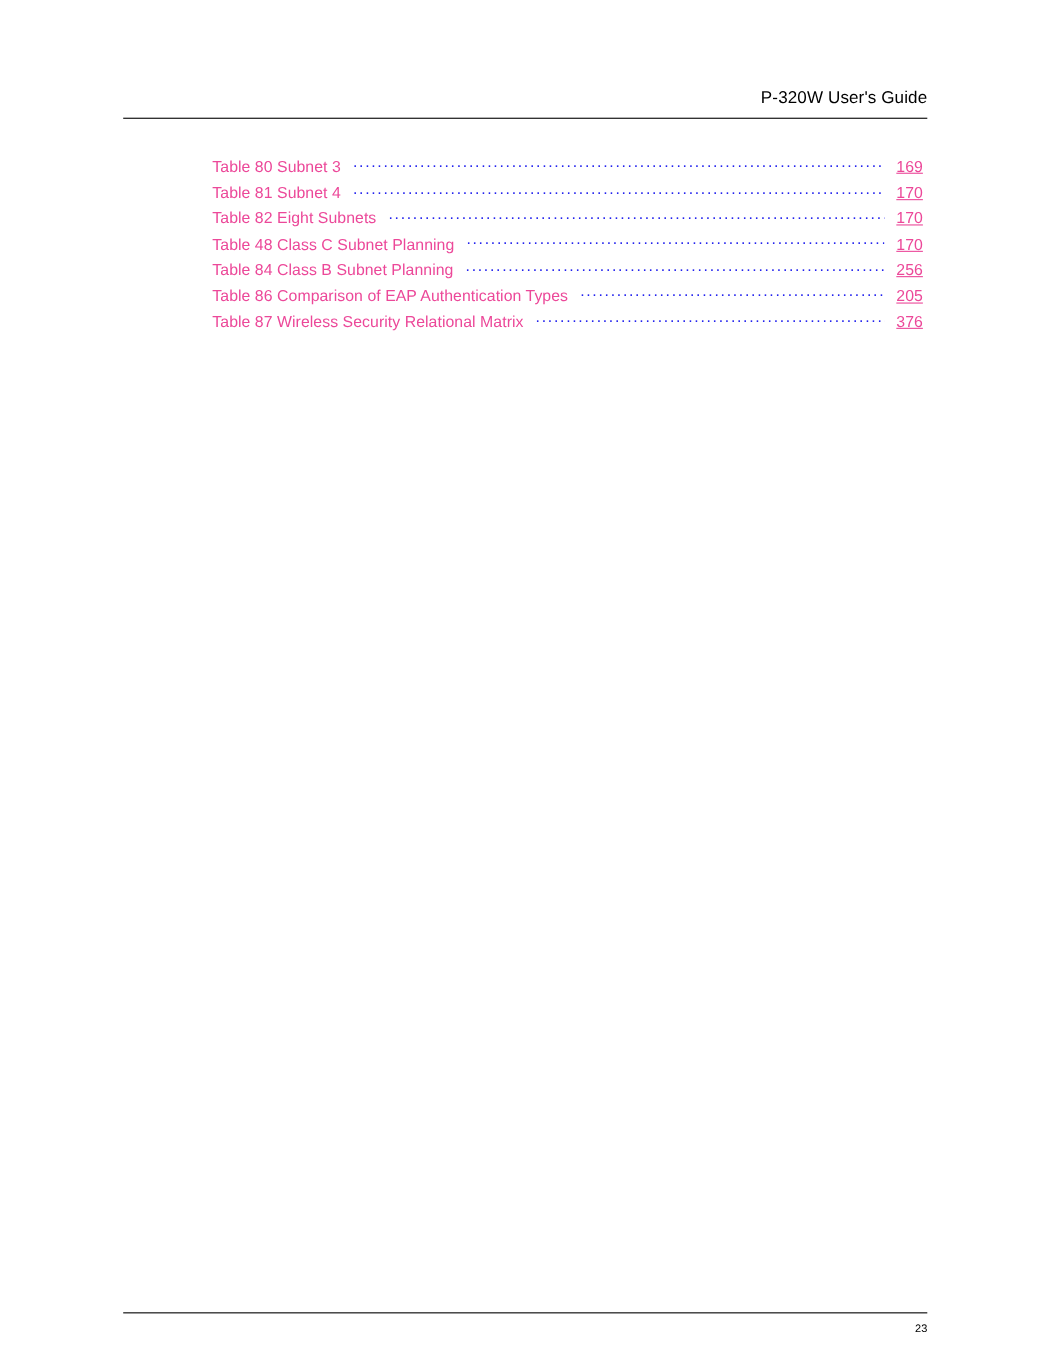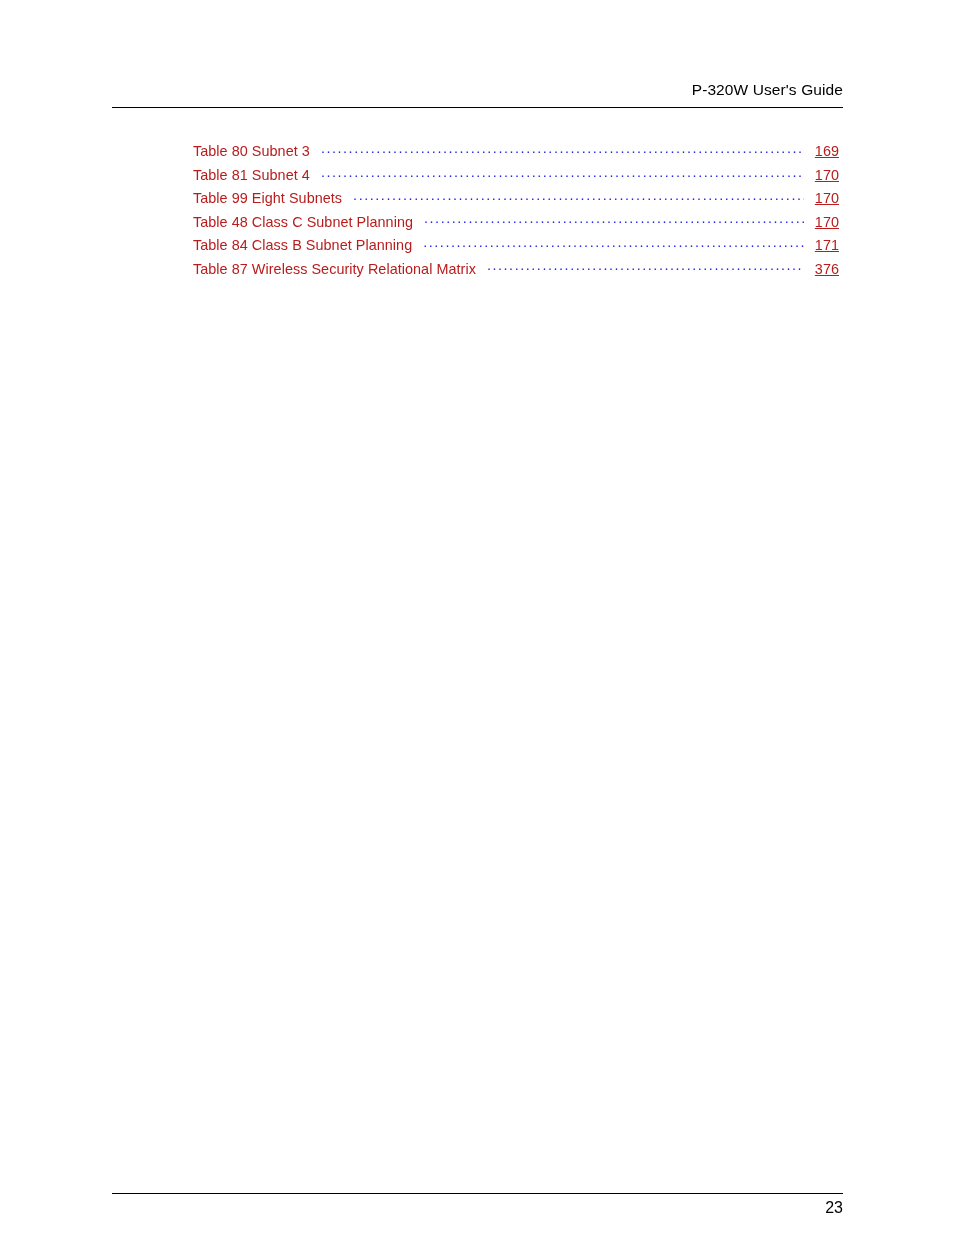--- a/index.html
+++ b/index.html
@@ -60,21 +60,21 @@
     top: 106px;
     width: 646px;
   }
 
   .toc-entry {
     display: flex;
     align-items: baseline;
     height: 23.45px;
     width: 100%;
     font-size: 14.4px;
-    color: #b91c1c;
+    color: #ec4899;
     white-space: nowrap;
   }
 
   .toc-label {
     flex: 0 0 auto;
     letter-spacing: 0.05px;
   }
 
   
   .toc-gap {
@@ -124,21 +124,21 @@
   .page-footer {
     position: absolute;
     left: 112px;
     top: 1162px;
     width: 731px;
     text-align: right;
   }
 
   .footer-page-number {
     display: inline-block;
-    font-size: 16px;
+    font-size: 10px;
     line-height: 20px;
     color: #000000;
   }
 </style>
 </head>
 <body>
 
 <div class="page">
 
   <div class="page-header">
@@ -157,41 +157,47 @@
     </div>
 
     <div class="toc-entry">
       <span class="toc-label">Table 81 Subnet 4</span>
       <span class="toc-gap"></span>
       <span class="toc-leader"></span>
       <span class="toc-page">170</span>
     </div>
 
     <div class="toc-entry">
-      <span class="toc-label">Table 99 Eight Subnets</span>
+      <span class="toc-label">Table 82 Eight Subnets</span>
       <span class="toc-gap"></span>
       <span class="toc-leader"></span>
       <span class="toc-page">170</span>
     </div>
 
     <div class="toc-entry">
       <span class="toc-label">Table 48 Class C Subnet Planning</span>
       <span class="toc-gap"></span>
       <span class="toc-leader"></span>
       <span class="toc-page">170</span>
     </div>
 
     <div class="toc-entry">
       <span class="toc-label">Table 84 Class B Subnet Planning</span>
       <span class="toc-gap"></span>
       <span class="toc-leader"></span>
-      <span class="toc-page">171</span>
-    </div>
-
-
+      <span class="toc-page">256</span>
+    </div>
+
+
+    <div class="toc-entry">
+      <span class="toc-label">Table 86 Comparison of EAP Authentication Types</span>
+      <span class="toc-gap"></span>
+      <span class="toc-leader"></span>
+      <span class="toc-page">205</span>
+    </div>
 
     <div class="toc-entry">
       <span class="toc-label">Table 87 Wireless Security Relational Matrix</span>
       <span class="toc-gap"></span>
       <span class="toc-leader"></span>
       <span class="toc-page">376</span>
     </div>
 
   </div>
 

